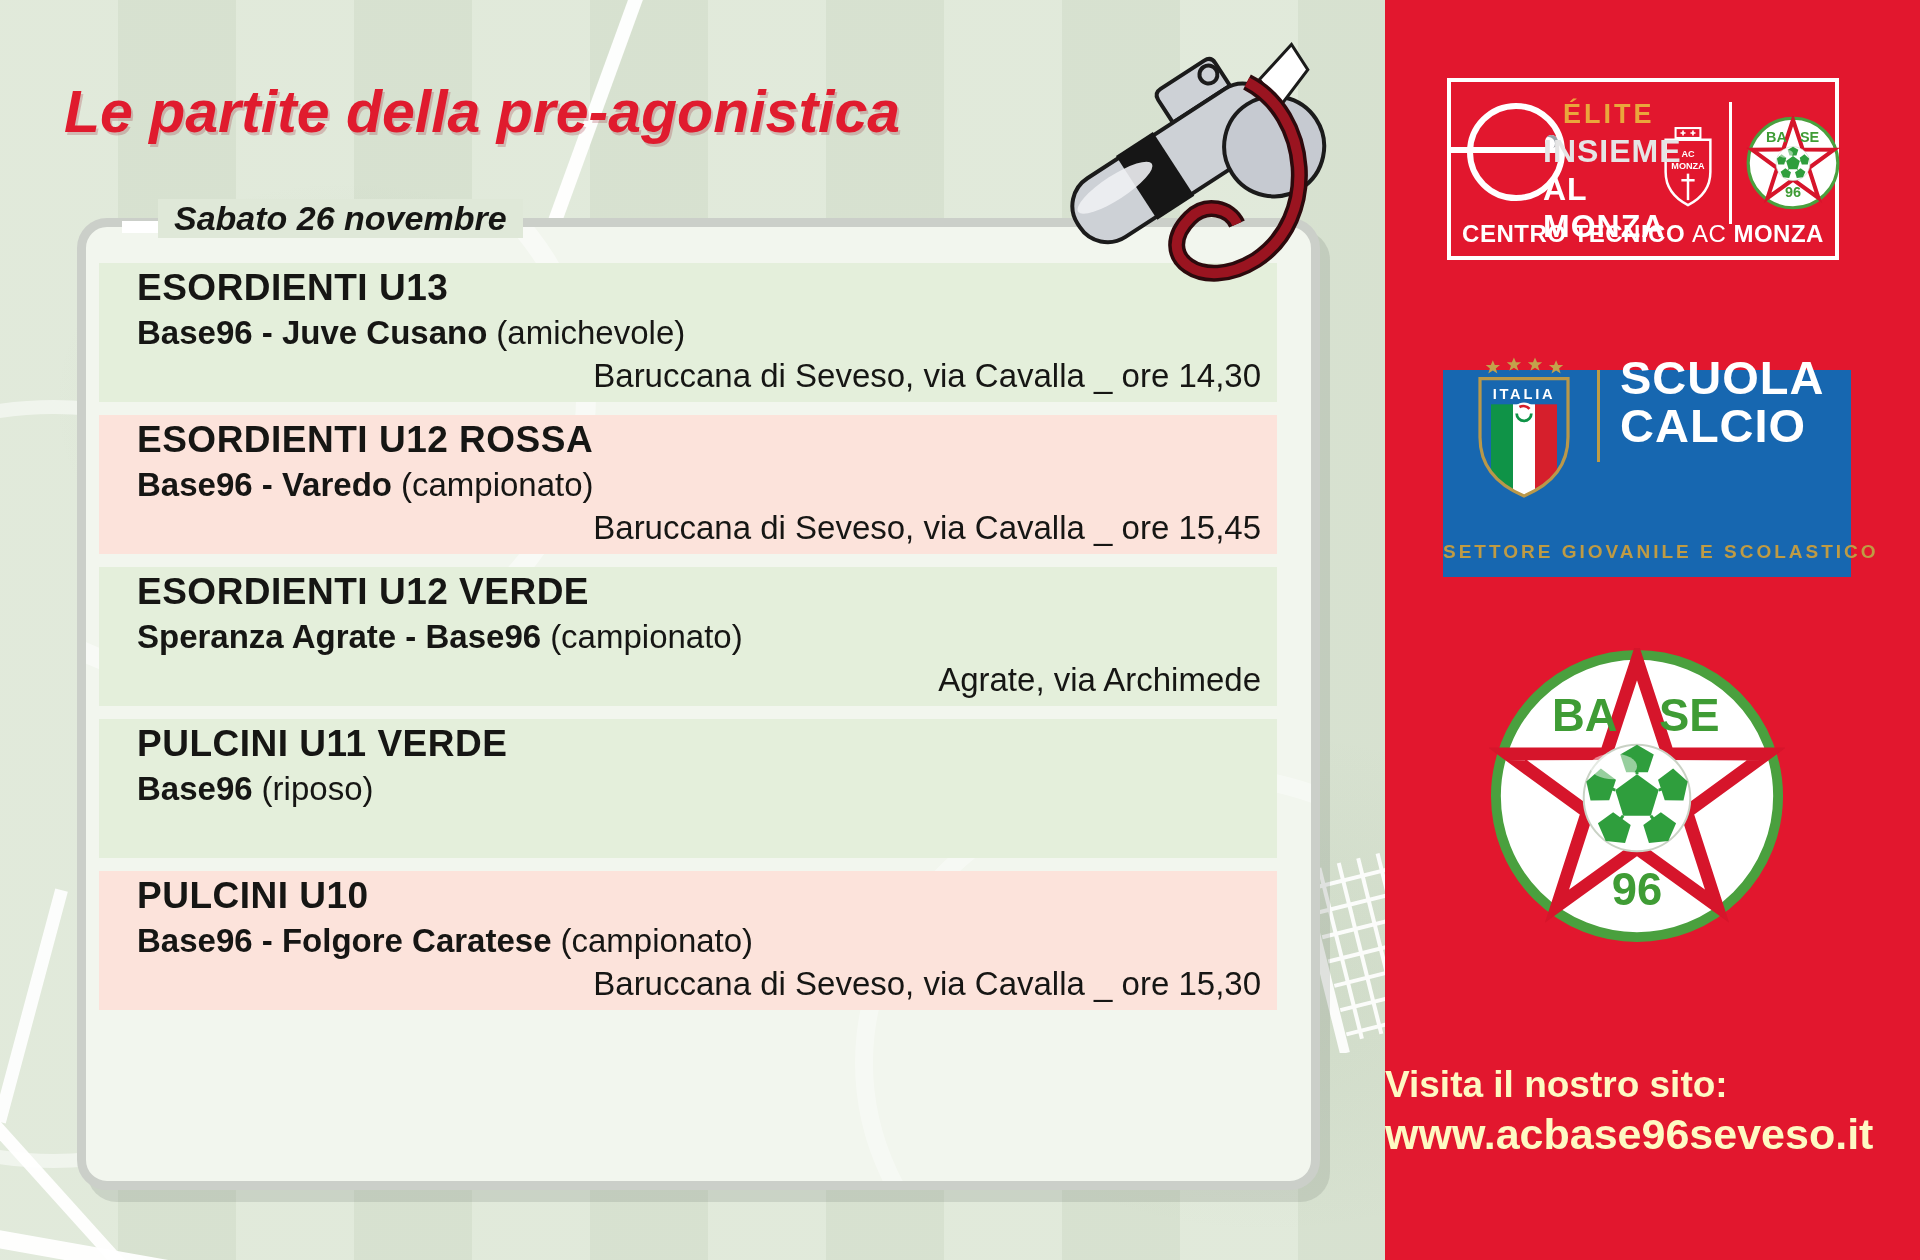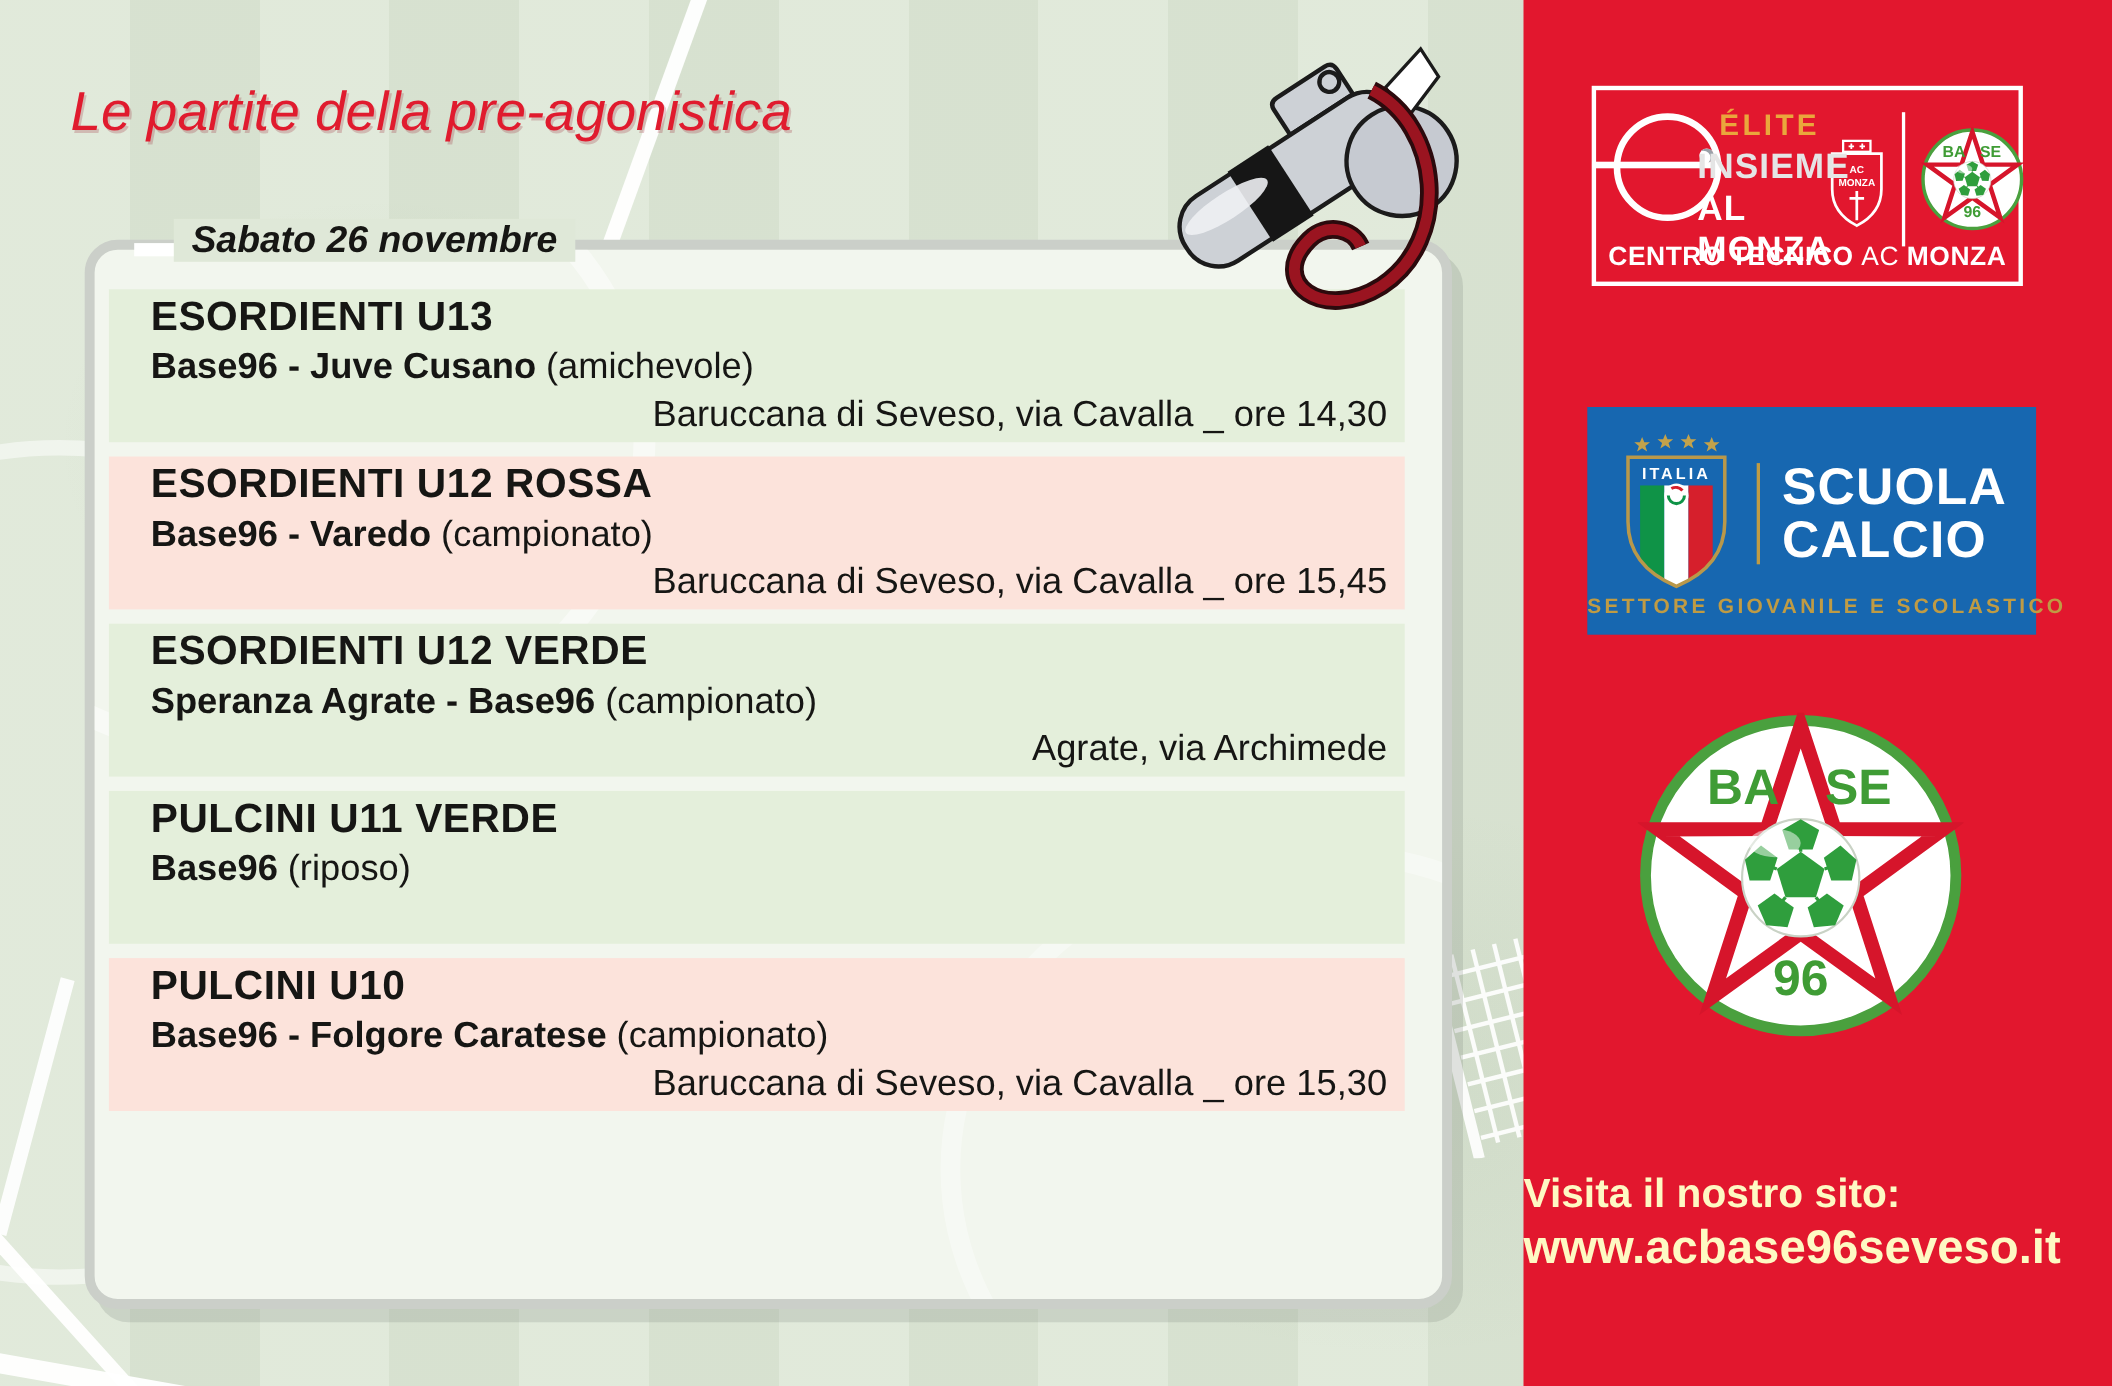--- a/index.html
+++ b/index.html
@@ -16,21 +16,21 @@
   .fline{position:absolute;background:#fff;z-index:0;}
   .fline-top{left:588px;top:-20px;width:14px;height:262px;transform:rotate(20deg);opacity:.95;}
   .fline-bl-a{left:64px;top:1094px;width:13px;height:230px;transform:rotate(-42deg);opacity:.95;}
   .fline-bl-c{left:24px;top:886px;width:13px;height:240px;transform:rotate(15deg);opacity:.9;}
   .fline-bl-b{left:-14px;top:1228px;width:480px;height:18px;transform:rotate(10deg);transform-origin:left center;opacity:.95;}
   .field-arc{position:absolute;left:-330px;top:400px;width:740px;height:740px;border:14px solid rgba(255,255,255,.5);border-radius:50%;z-index:0;}
   .goal-net{position:absolute;left:1292px;top:838px;width:145px;height:215px;z-index:1;opacity:.92;}
   
   .title{
     position:absolute;left:64px;top:38px;z-index:2;
-    font-size:50px;font-weight:400;font-style:italic;letter-spacing:0;
+    font-size:59px;font-weight:700;font-style:italic;letter-spacing:0;
     color:#e01b2e;text-shadow:2px 3px 0 rgba(150,20,35,.22);white-space:nowrap;
   }
   
   .whistle{position:absolute;left:1042px;top:22px;width:300px;height:300px;z-index:3;}
   
   .fixtures-box{
     position:absolute;left:77px;top:218px;width:1243px;height:972px;z-index:1;
     box-sizing:border-box;border:9px solid #cbcfc9;border-radius:30px;
     background:#f2f6ee;box-shadow:10px 12px 0 rgba(125,130,122,.22);
   }
@@ -66,21 +66,21 @@
   .e-elite{position:absolute;left:98px;top:4px;color:#eaa63c;font-size:27px;font-weight:700;letter-spacing:3px;}
   .e-insieme{position:absolute;left:78px;top:38px;color:#e5e5e5;font-size:32px;font-weight:700;letter-spacing:1px;}
   .e-almonza{position:absolute;left:78px;top:76px;color:#fff;font-size:32px;font-weight:700;letter-spacing:1px;}
   .acm-shield{width:58px;height:92px;flex:none;margin-left:-12px;margin-top:8px;}
   .m-divider{width:3px;height:122px;background:#fff;margin:0 12px 0 12px;flex:none;}
   .crest-mini{width:94px;height:94px;flex:none;margin-left:2px;}
   .monza-caption{position:absolute;left:0;right:0;bottom:8px;text-align:center;color:#fff;font-size:24px;letter-spacing:.5px;white-space:nowrap;}
   .cap-b{font-weight:700;}
   .cap-r{font-weight:400;margin:0 7px;}
   
-  .scuola-box{position:absolute;left:58px;top:370px;width:408px;height:207px;background:#1767b0;display:flex;align-items:center;padding-left:26px;box-sizing:border-box;}
+  .scuola-box{position:absolute;left:58px;top:370px;width:408px;height:207px;background:#1767b0;display:flex;padding-left:26px;box-sizing:border-box;}
   .figc{width:110px;height:148px;flex:none;margin-top:-14px;}
   .s-divider{width:3px;height:92px;background:#bf9b44;margin:0 20px 14px 18px;flex:none;}
   .s-text{color:#fff;font-weight:700;font-size:47px;line-height:48px;letter-spacing:1px;margin-top:-16px;}
   .s-sub{position:absolute;left:0;right:0;bottom:14px;text-align:center;color:#bf9b44;font-size:19px;font-weight:700;letter-spacing:3px;white-space:nowrap;}
   
   .crest-large{position:absolute;left:104px;top:648px;width:296px;height:296px;}
   
   .website{position:absolute;left:0;right:0;top:1062px;text-align:left;color:#fef9c3;}
   .site1{font-size:37px;font-weight:700;line-height:46px;}
   .site2{font-size:43px;font-weight:700;line-height:52px;}

